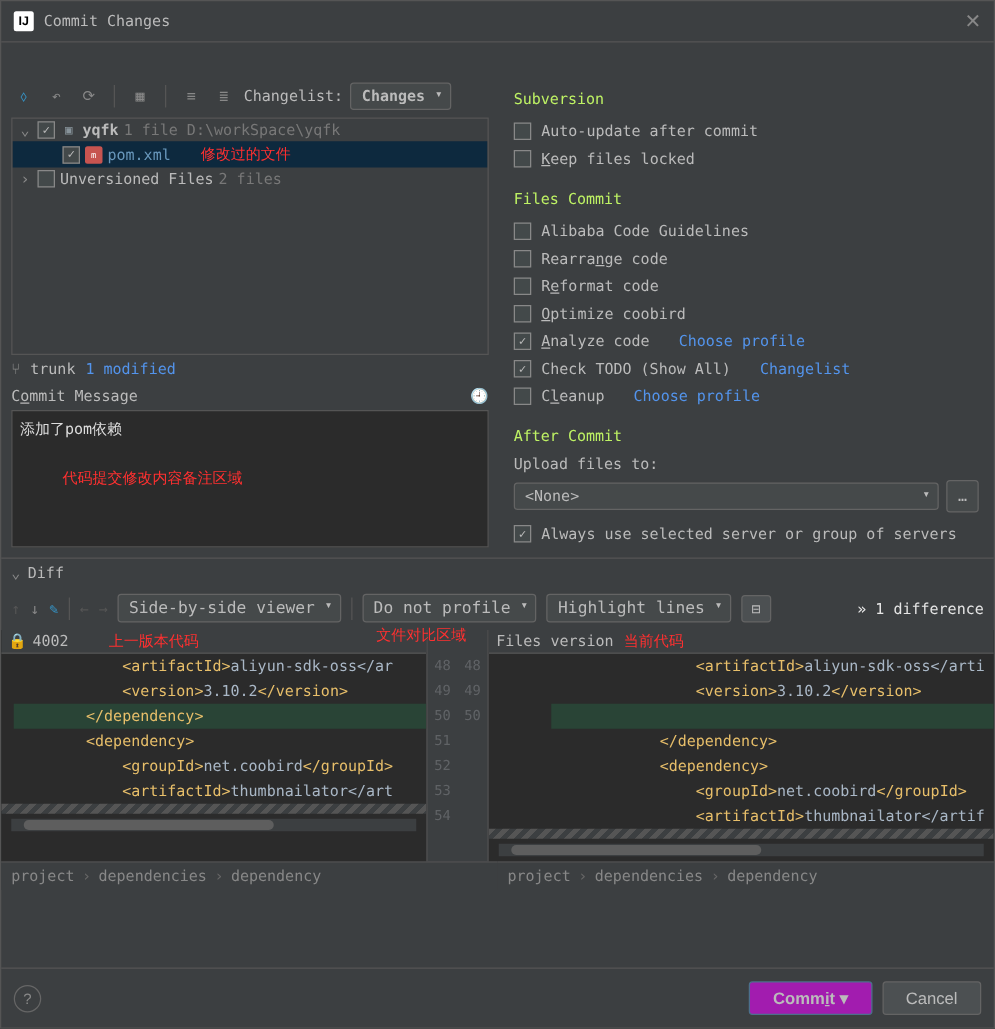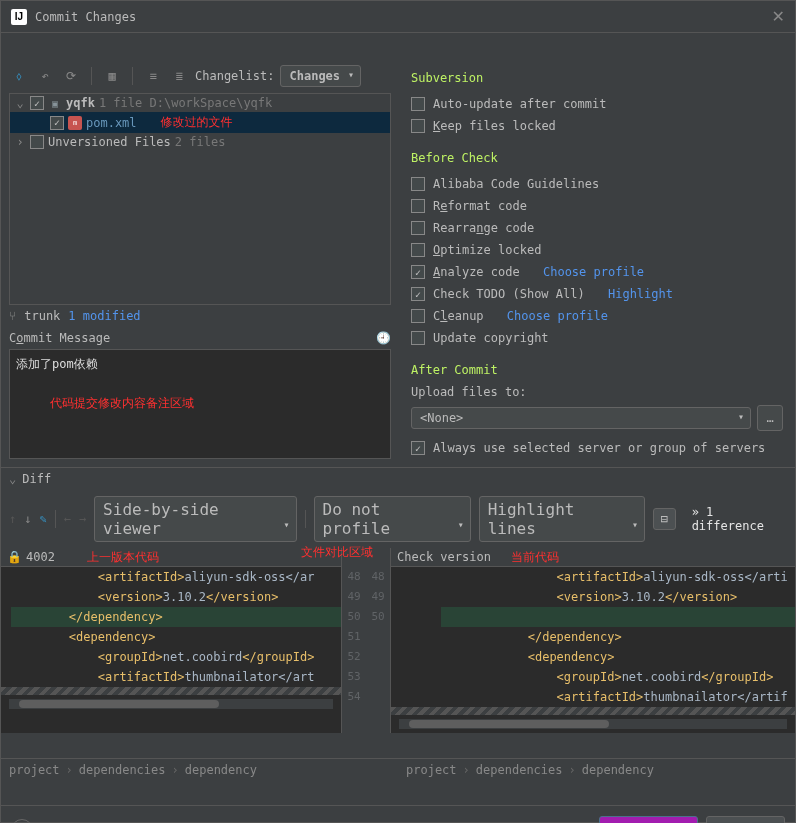--- a/index.html
+++ b/index.html
@@ -48,40 +48,40 @@
 .check-row .link { color: #5394ec; cursor: pointer; }
 .upload-row { display: flex; align-items: center; gap: 6px; margin: 6px 0; }
 .upload-row .dropdown { flex: 1; }
 .upload-row .more-btn { width: 26px; height: 26px; border: 1px solid #646464; background: #45494a; display: flex; align-items: center; justify-content: center; border-radius: 3px; cursor: pointer; }
 .diff-header { display: flex; align-items: center; padding: 4px 8px; border-top: 1px solid #555; font-family: monospace; }
 .diff-header .chevron { color: #888; margin-right: 6px; }
 .diff-toolbar { display: flex; align-items: center; gap: 8px; padding: 6px 8px; font-family: monospace; }
 .diff-toolbar .nav-btn { color: #888; cursor: pointer; }
 .diff-toolbar .nav-btn.disabled { color: #555; }
 .diff-toolbar .sep { width: 1px; height: 18px; background: #555; }
-.diff-toolbar .dropdown { font-size: 16px; }
+.diff-toolbar .dropdown { font-size: 13px; }
 .diff-toolbar .sq-btn { width: 24px; height: 22px; border: 1px solid #646464; background: #4c5052; border-radius: 3px; display: flex; align-items: center; justify-content: center; cursor: pointer; }
 .diff-toolbar .spacer { flex: 1; }
 .diff-toolbar .diff-count { color: #e5e5e5; }
 .diff-pane { display: flex; position: relative; }
 .diff-side { flex: 1; background: #2b2b2b; font-family: monospace; font-size: 12px; position: relative; overflow: hidden; }
 .diff-side-header { display: flex; align-items: center; padding: 2px 6px; background: #3c3f41; border-bottom: 1px solid #555; }
 .diff-side-header .lock { color: #888; margin-right: 4px; }
 .code-lines { padding-left: 10px; }
 .code-lines.right { padding-left: 50px; }
 .code-line { display: flex; height: 20px; align-items: center; white-space: pre; }
 .code-line.highlight { background: #294436; }
 .tag { color: #e8bf6a; }
 .tagname { color: #e8bf6a; }
 .text { color: #a9b7c6; }
 .red-anno { color: #ff3030; position: absolute; z-index: 10; }
 .center-gutter { width: 50px; background: #3c3f41; border-left: 1px solid #555; border-right: 1px solid #555; }
 .center-gutter .ln-pair { display: flex; height: 20px; }
 .center-gutter .ln-pair span { flex: 1; text-align: center; color: #606366; font-family: monospace; font-size: 11px; }
-.breadcrumb { background: #3c3f41; border-top: 1px solid #555; padding: 4px 8px; font-family: monospace; display: flex; align-items: center; gap: 6px; color: #888; margin-top: 25px; }
+.breadcrumb { background: #3c3f41; border-top: 1px solid #555; padding: 4px 8px; font-family: monospace; display: flex; align-items: center; gap: 6px; color: #888; }
 .breadcrumb .sep { color: #666; }
 .footer { display: flex; align-items: center; padding: 10px; border-top: 1px solid #555; gap: 8px; }
 .footer .help { width: 22px; height: 22px; border-radius: 11px; border: 1px solid #666; display: flex; align-items: center; justify-content: center; color: #888; cursor: pointer; }
 .footer .spacer { flex: 1; }
 .btn { padding: 5px 18px; border-radius: 3px; border: 1px solid #646464; background: #4c5052; color: #bbb; cursor: pointer; font-family: inherit; }
 .btn.primary { background: #a21caf; border-color: #4c708c; color: #bbb; font-weight: bold; }
 .btn u { text-decoration: underline; }
 .scrollbar-h { height: 10px; background: #3c3f41; position: relative; margin: 4px 8px; }
 .scrollbar-h::after { content: ""; position: absolute; left: 10px; top: 1px; width: 200px; height: 8px; background: #5e5e5e; border-radius: 4px; }
 .zigzag { height: 8px; background: repeating-linear-gradient(135deg, #555 0 4px, #3c3f41 4px 8px); }
@@ -155,44 +155,40 @@
         <div class="section-title">Subversion</div>
         <div class="check-row">
             <span class="cb"></span>
             <span>Auto-update after commit</span>
           </div>
         <div class="check-row">
             <span class="cb"></span>
             <span><span></span><u>K</u><span>eep files locked</span></span>
           </div>
 
-        <div class="section-title" style="margin-top:14px">Before Check</div>
+        <div class="section-title" style="margin-top:14px">Files Commit</div>
         <div class="check-row">
             <span class="cb"></span>
             <span>Alibaba Code Guidelines</span>
           </div>
         <div class="check-row">
             <span class="cb"></span>
+            <span><span>Rearra</span><u>n</u><span>ge code</span></span>
+          </div>
+        <div class="check-row">
+            <span class="cb"></span>
             <span><span>R</span><u>e</u><span>format code</span></span>
           </div>
         <div class="check-row">
             <span class="cb"></span>
-            <span><span>Rearra</span><u>n</u><span>ge code</span></span>
-          </div>
-        <div class="check-row">
-            <span class="cb"></span>
-            <span><span></span><u>O</u><span>ptimize locked</span></span>
+            <span><span></span><u>O</u><span>ptimize coobird</span></span>
           </div>
         <div class="check-row"><span class="cb checked"></span><span><span></span><u>A</u><span>nalyze code</span></span>&nbsp;<span class="link">Choose profile</span></div>
-        <div class="check-row"><span class="cb checked"></span><span>Check TODO (Show All)</span>&nbsp;<span class="link">Highlight</span></div>
+        <div class="check-row"><span class="cb checked"></span><span>Check TODO (Show All)</span>&nbsp;<span class="link">Changelist</span></div>
         <div class="check-row"><span class="cb"></span><span><span>C</span><u>l</u><span>eanup</span></span>&nbsp;<span class="link">Choose profile</span></div>
-        <div class="check-row">
-            <span class="cb"></span>
-            <span>Update copyright</span>
-          </div>
 
         <div class="section-title" style="margin-top:14px">After Commit</div>
         <div style="margin:4px 0">Upload files to:</div>
         <div class="upload-row">
           <span class="dropdown">&lt;None&gt;</span>
           <span class="more-btn">…</span>
         </div>
         <div class="check-row">
             <span class="cb checked"></span>
             <span>Always use selected server or group of servers</span>
@@ -270,22 +266,22 @@
             </div>
             <div class="ln-pair">
               <span>54</span>
               <span></span>
             </div>
           </div>
       </div>
 
       <div class="diff-side">
         <div class="diff-side-header">
-          <span>Check version</span>
-          <span class="red-anno" style="left:120px">当前代码</span>
+          <span>Files version</span>
+          <span class="red-anno" style="left:108px">当前代码</span>
         </div>
         <div class="code-lines right" id="right-lines">
             <div class="code-line"><span class="text">                <span class="tag">&lt;</span><span class="tagname">artifactId</span><span class="tag">&gt;</span>aliyun-sdk-oss&lt;/arti</span></div>
             <div class="code-line"><span class="text">                <span class="tag">&lt;</span><span class="tagname">version</span><span class="tag">&gt;</span>3.10.2<span class="tag">&lt;</span><span class="tagname">/version</span><span class="tag">&gt;</span></span></div>
             <div class="code-line highlight"><span class="text"></span></div>
             <div class="code-line"><span class="text">            <span class="tag">&lt;</span><span class="tagname">/dependency</span><span class="tag">&gt;</span></span></div>
             <div class="code-line"><span class="text">            <span class="tag">&lt;</span><span class="tagname">dependency</span><span class="tag">&gt;</span></span></div>
             <div class="code-line"><span class="text">                <span class="tag">&lt;</span><span class="tagname">groupId</span><span class="tag">&gt;</span>net.coobird<span class="tag">&lt;</span><span class="tagname">/groupId</span><span class="tag">&gt;</span></span></div>
             <div class="code-line"><span class="text">                <span class="tag">&lt;</span><span class="tagname">artifactId</span><span class="tag">&gt;</span>thumbnailator&lt;/artif</span></div>
           </div>

